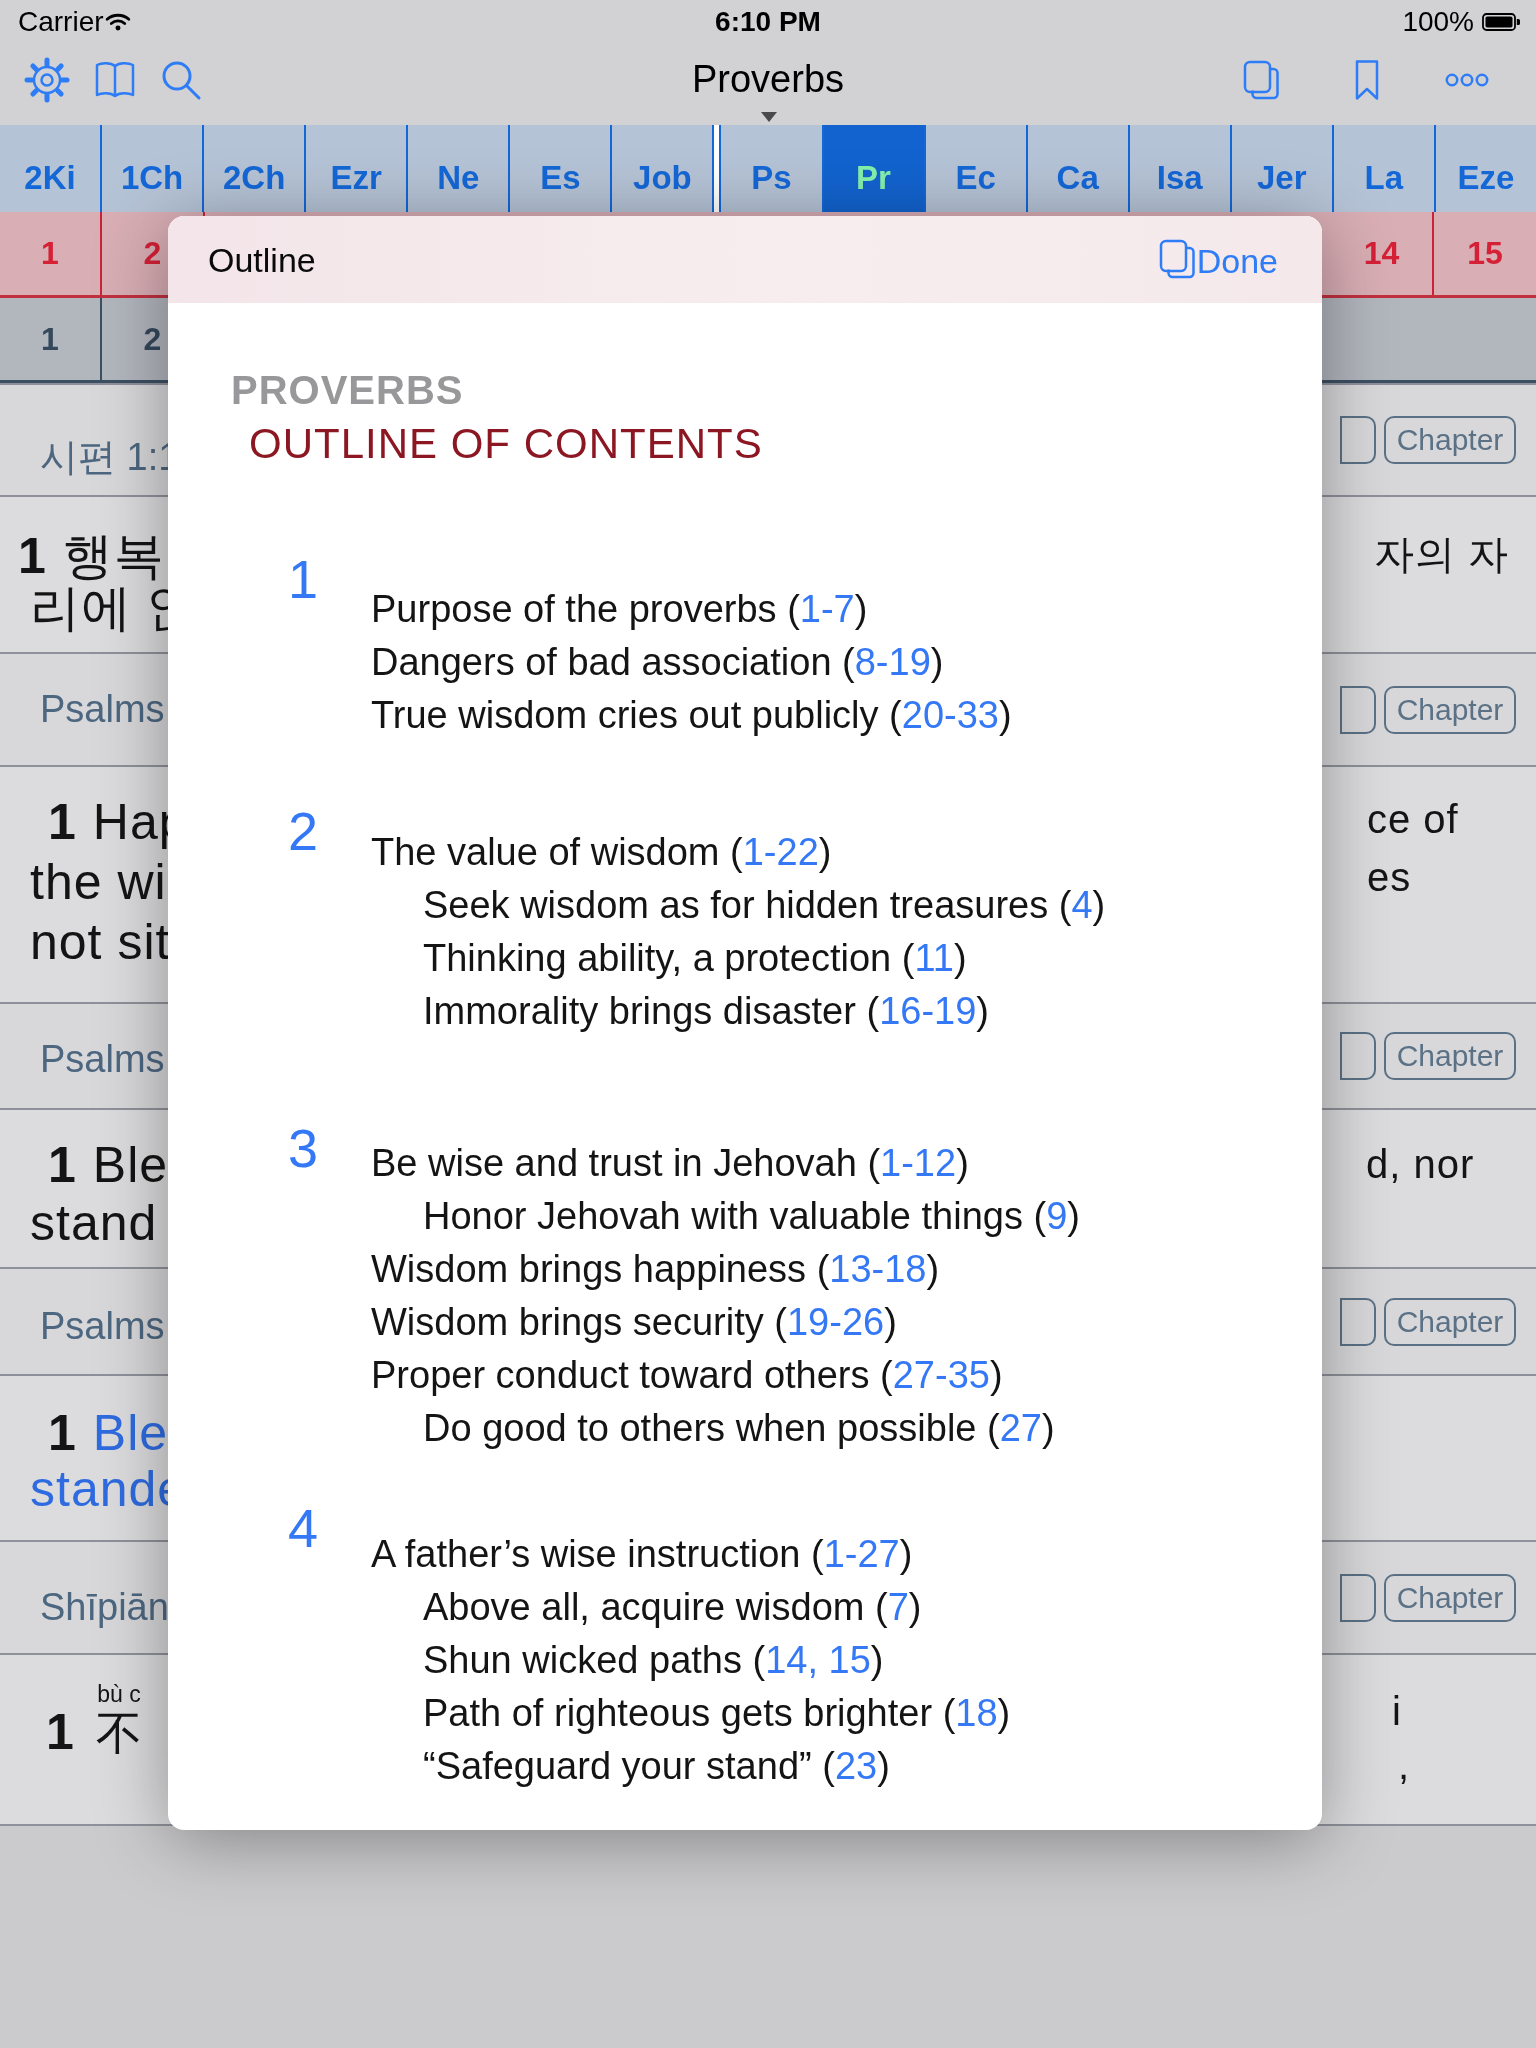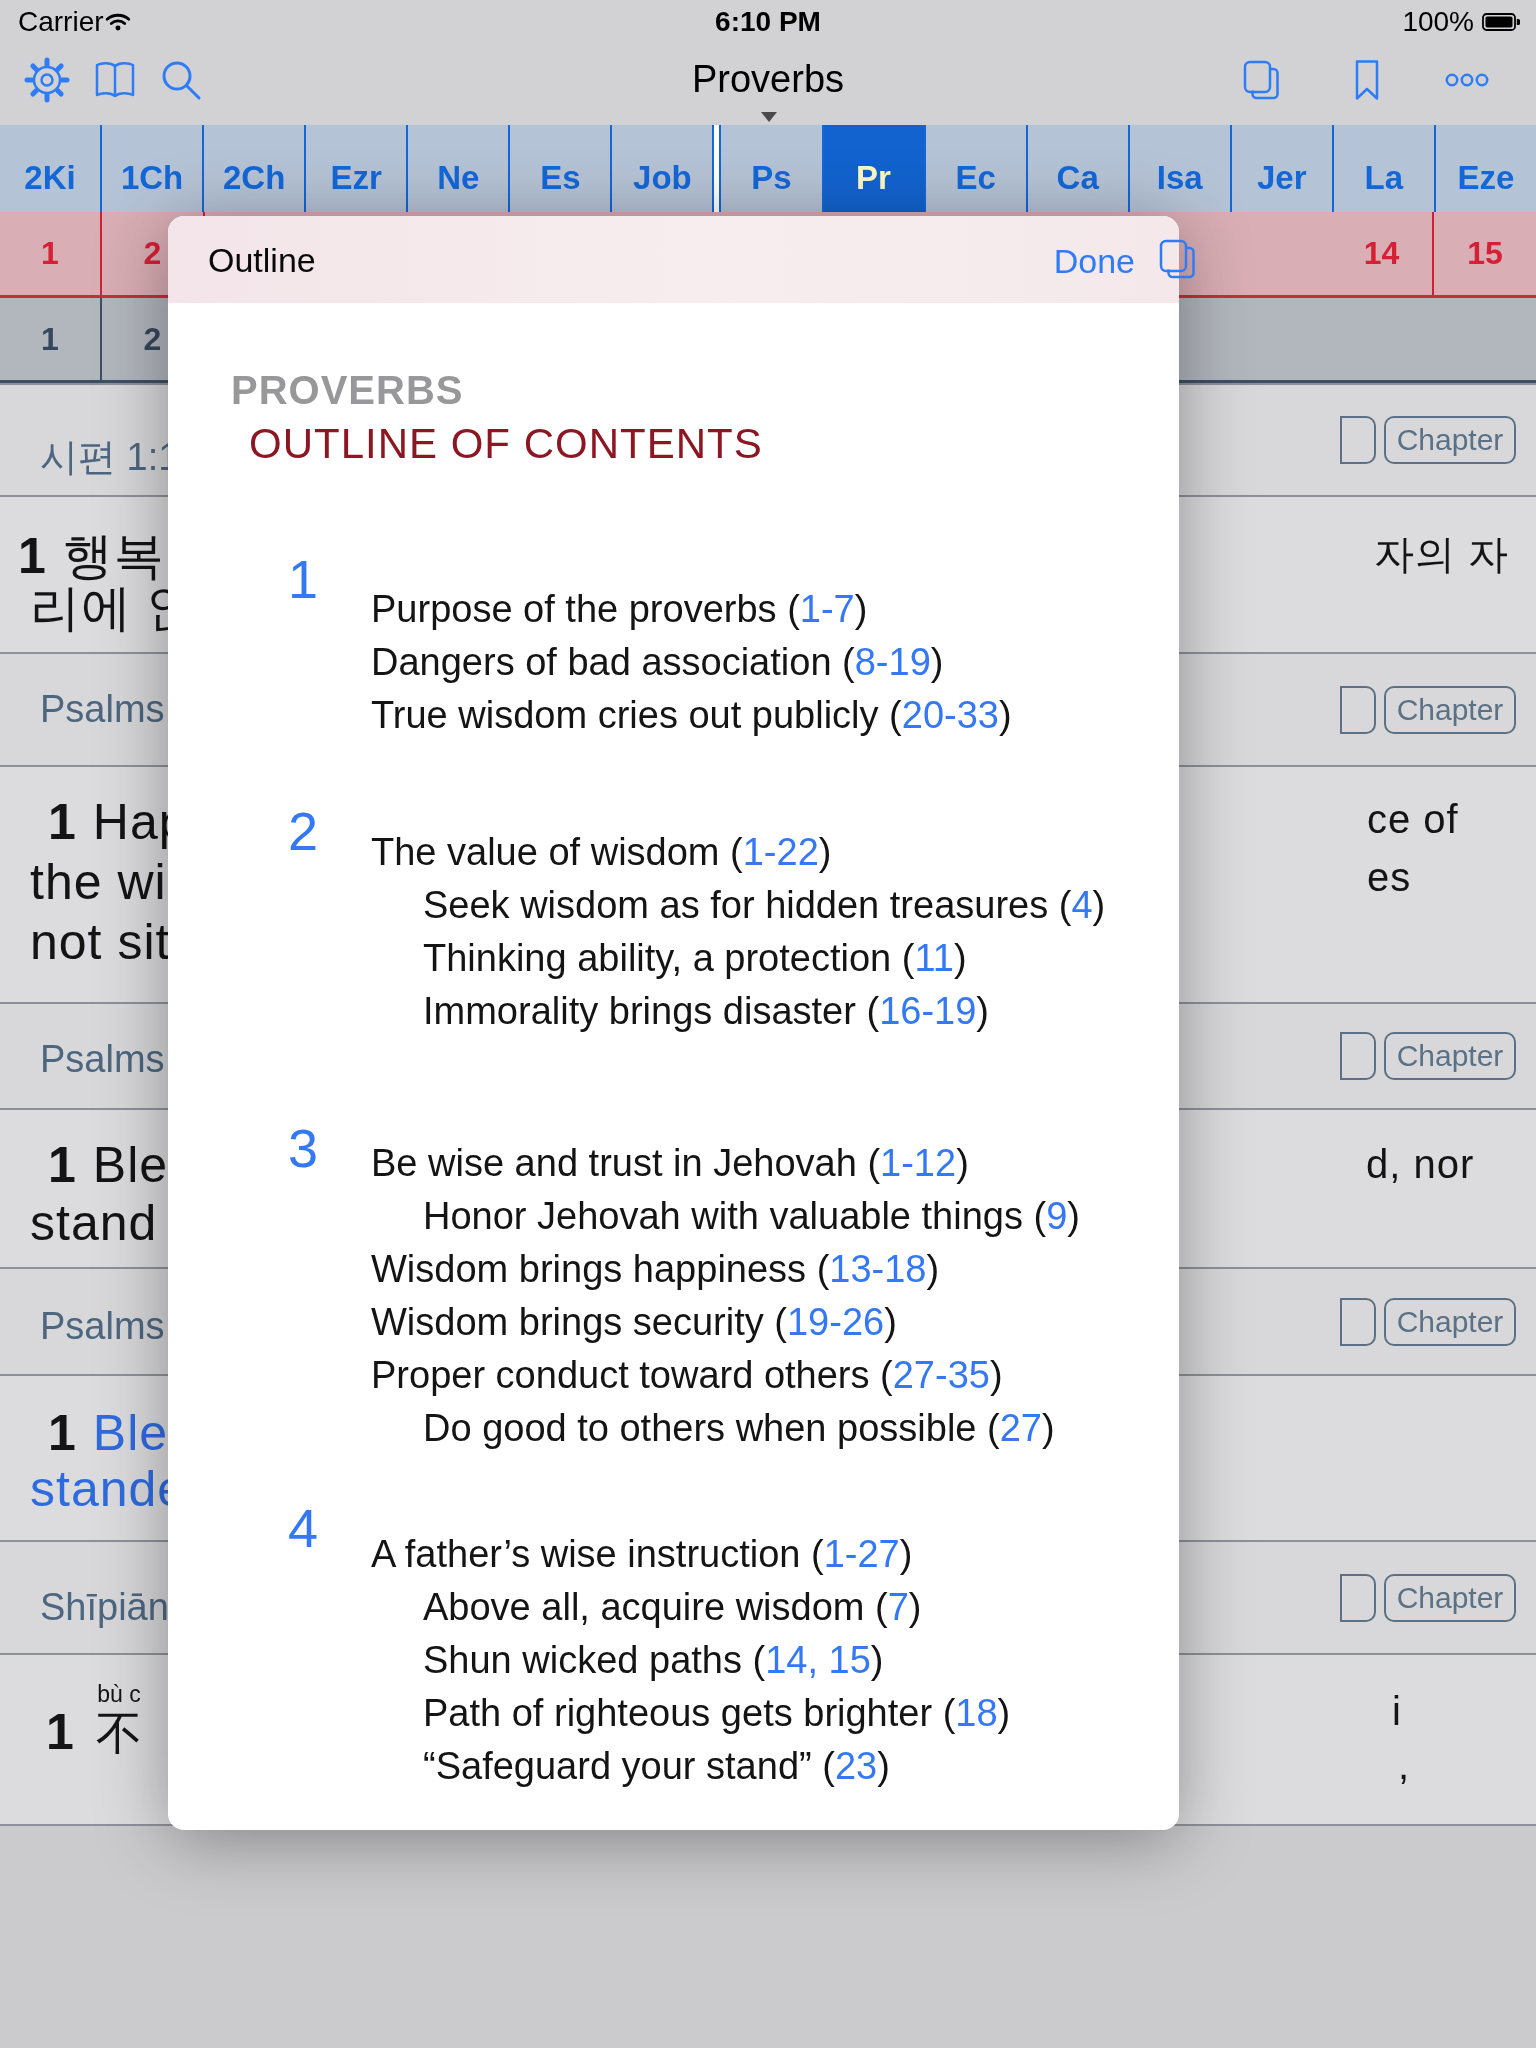--- a/index.html
+++ b/index.html
@@ -20,21 +20,21 @@
     border-left:8px solid transparent;border-right:8px solid transparent;border-top:10px solid #4a4a4c;}
   svg.blue *{stroke:#2e7cf6;}
 
   
   .tabs{position:absolute;top:125px;left:0;width:1536px;height:109px;display:flex;
     background:#ffffff;border-bottom:4px solid #1263cf;box-sizing:border-box;}
   .tab{flex:1;background:#b5c3d6;color:#1467d6;font-size:33px;font-weight:700;
     display:flex;align-items:center;justify-content:center;border-right:2px solid #1467d6;box-sizing:border-box;}
   .tab:last-child{border-right:none;}
   .tab.group-start{margin-left:5px;border-left:2px solid #1467d6;}
-  .tab.selected{background:#1263cf;color:#fef9c3;}
+  .tab.selected{background:#1263cf;color:#86efac;}
 
   
   .row-red{position:absolute;top:212px;left:0;width:1536px;height:86px;background:#d9aeb5;
     border-bottom:3px solid #c2303f;box-sizing:border-box;}
   .rcell{position:absolute;top:0;height:83px;display:flex;align-items:center;justify-content:center;
     font-size:32px;font-weight:700;color:#d52036;border-right:2px solid #cb2237;box-sizing:border-box;}
   
   .row-gray{position:absolute;top:298px;left:0;width:1536px;height:85px;background:#b2b6bd;
     border-bottom:3px solid #3c5064;box-sizing:border-box;}
   .gcell{position:absolute;top:0;height:82px;display:flex;align-items:center;justify-content:center;
@@ -53,21 +53,21 @@
   .vline{position:absolute;font-size:50px;color:#141414;white-space:nowrap;letter-spacing:1px;}
   .vline .vnum{font-weight:700;margin-right:16px;}
   .vline.blue, .vline .bluetx{color:#2e6be0;}
   .vfrag{position:absolute;font-size:40px;color:#141414;white-space:nowrap;letter-spacing:1px;}
   .ruby-col{position:absolute;text-align:center;color:#141414;}
   .ruby-col .py{font-size:23px;display:block;line-height:26px;}
   .ruby-col .hz{font-size:46px;display:block;line-height:52px;}
   .void{position:absolute;left:0;top:1826px;width:1536px;height:222px;background:#cbcbce;}
 
   
-  .modal{position:absolute;left:168px;top:216px;width:1011px;height:1614px;background:#ffffff;
+  .modal{position:absolute;left:168px;top:216px;width:1154px;height:1614px;background:#ffffff;
     border-radius:16px;box-shadow:0 10px 70px rgba(0,0,0,0.35);z-index:10;}
   .m-header{position:absolute;top:0;left:0;width:100%;height:87px;
     background:linear-gradient(90deg,#f3e5e9 0%,#f7edef 55%,#f4e8eb 100%);
     border-radius:16px 16px 0 0;}
   .m-title{position:absolute;left:40px;top:25px;font-size:34px;color:#0a0a0a;}
   .m-copy{position:absolute;left:986px;top:20px;width:46px;height:46px;}
   .m-done{position:absolute;right:44px;top:26px;font-size:34px;color:#2e7cf6;}
   .m-heading{position:absolute;left:63px;top:152px;font-size:40px;font-weight:700;color:#98989a;letter-spacing:1px;}
   .m-subheading{position:absolute;left:81px;top:204px;font-size:42px;color:#8c1722;letter-spacing:1px;}
   .ch-num{position:absolute;left:60px;width:90px;text-align:right;font-size:54px;color:#3478f6;}

